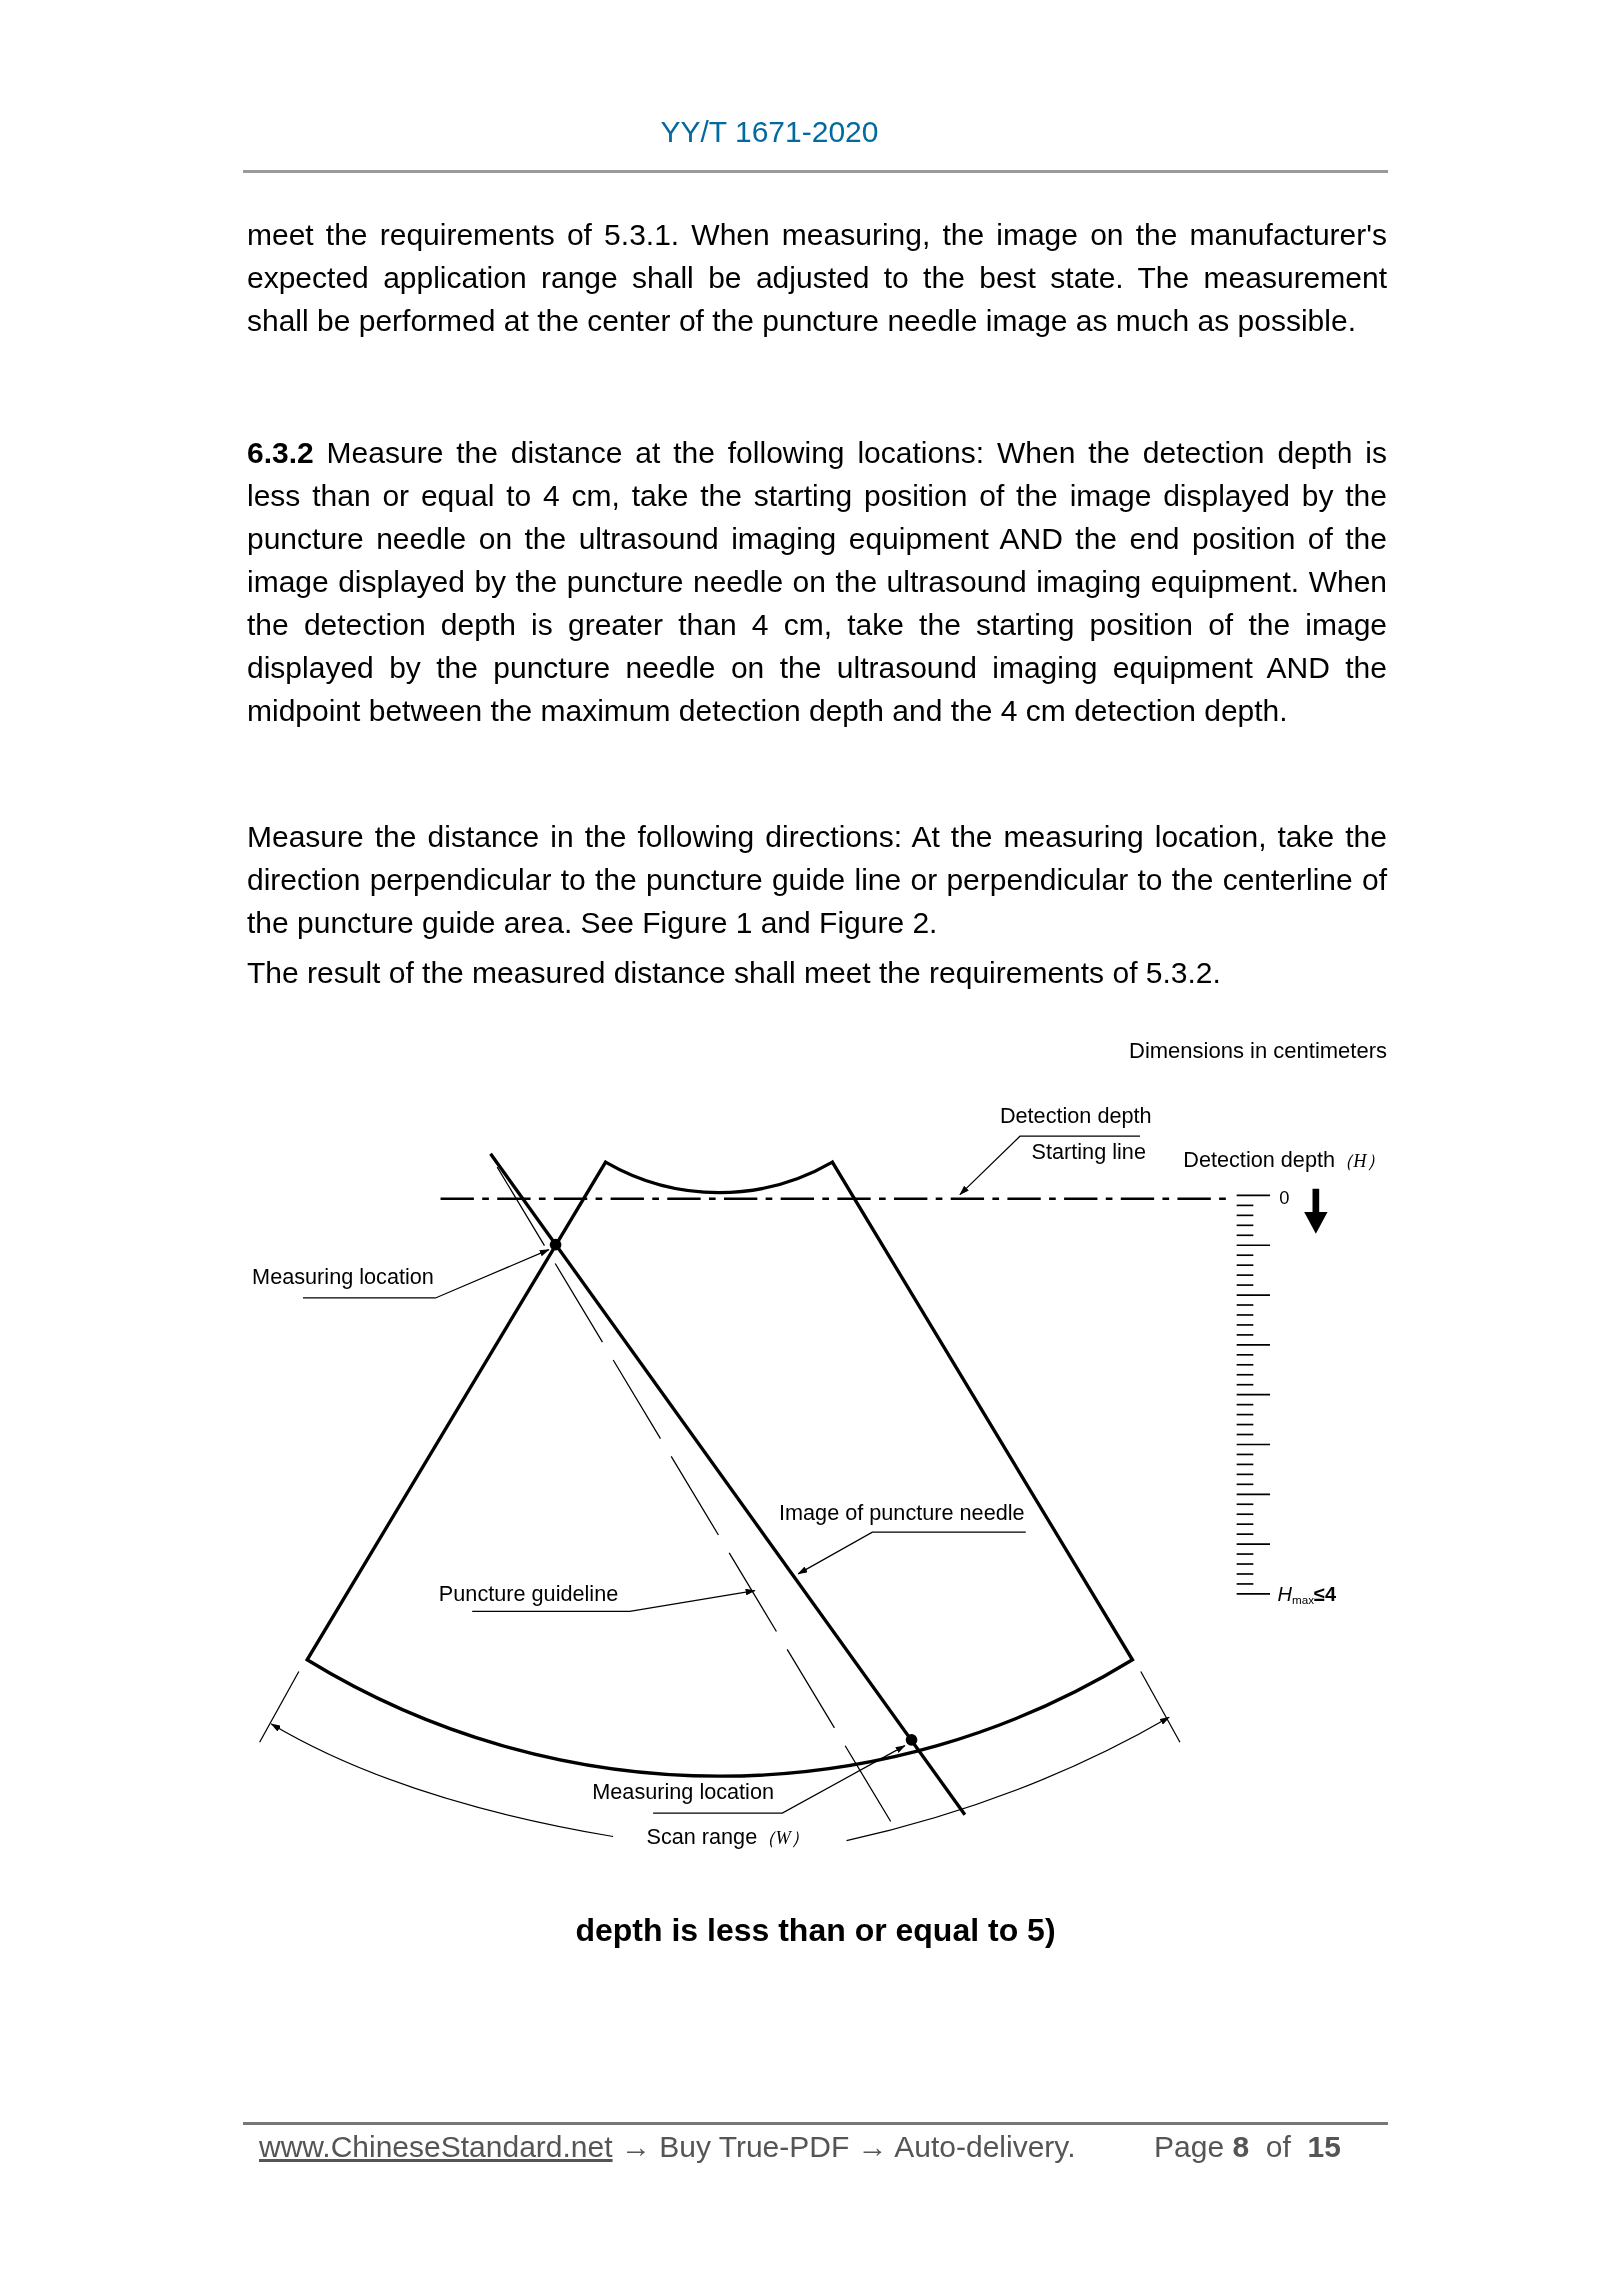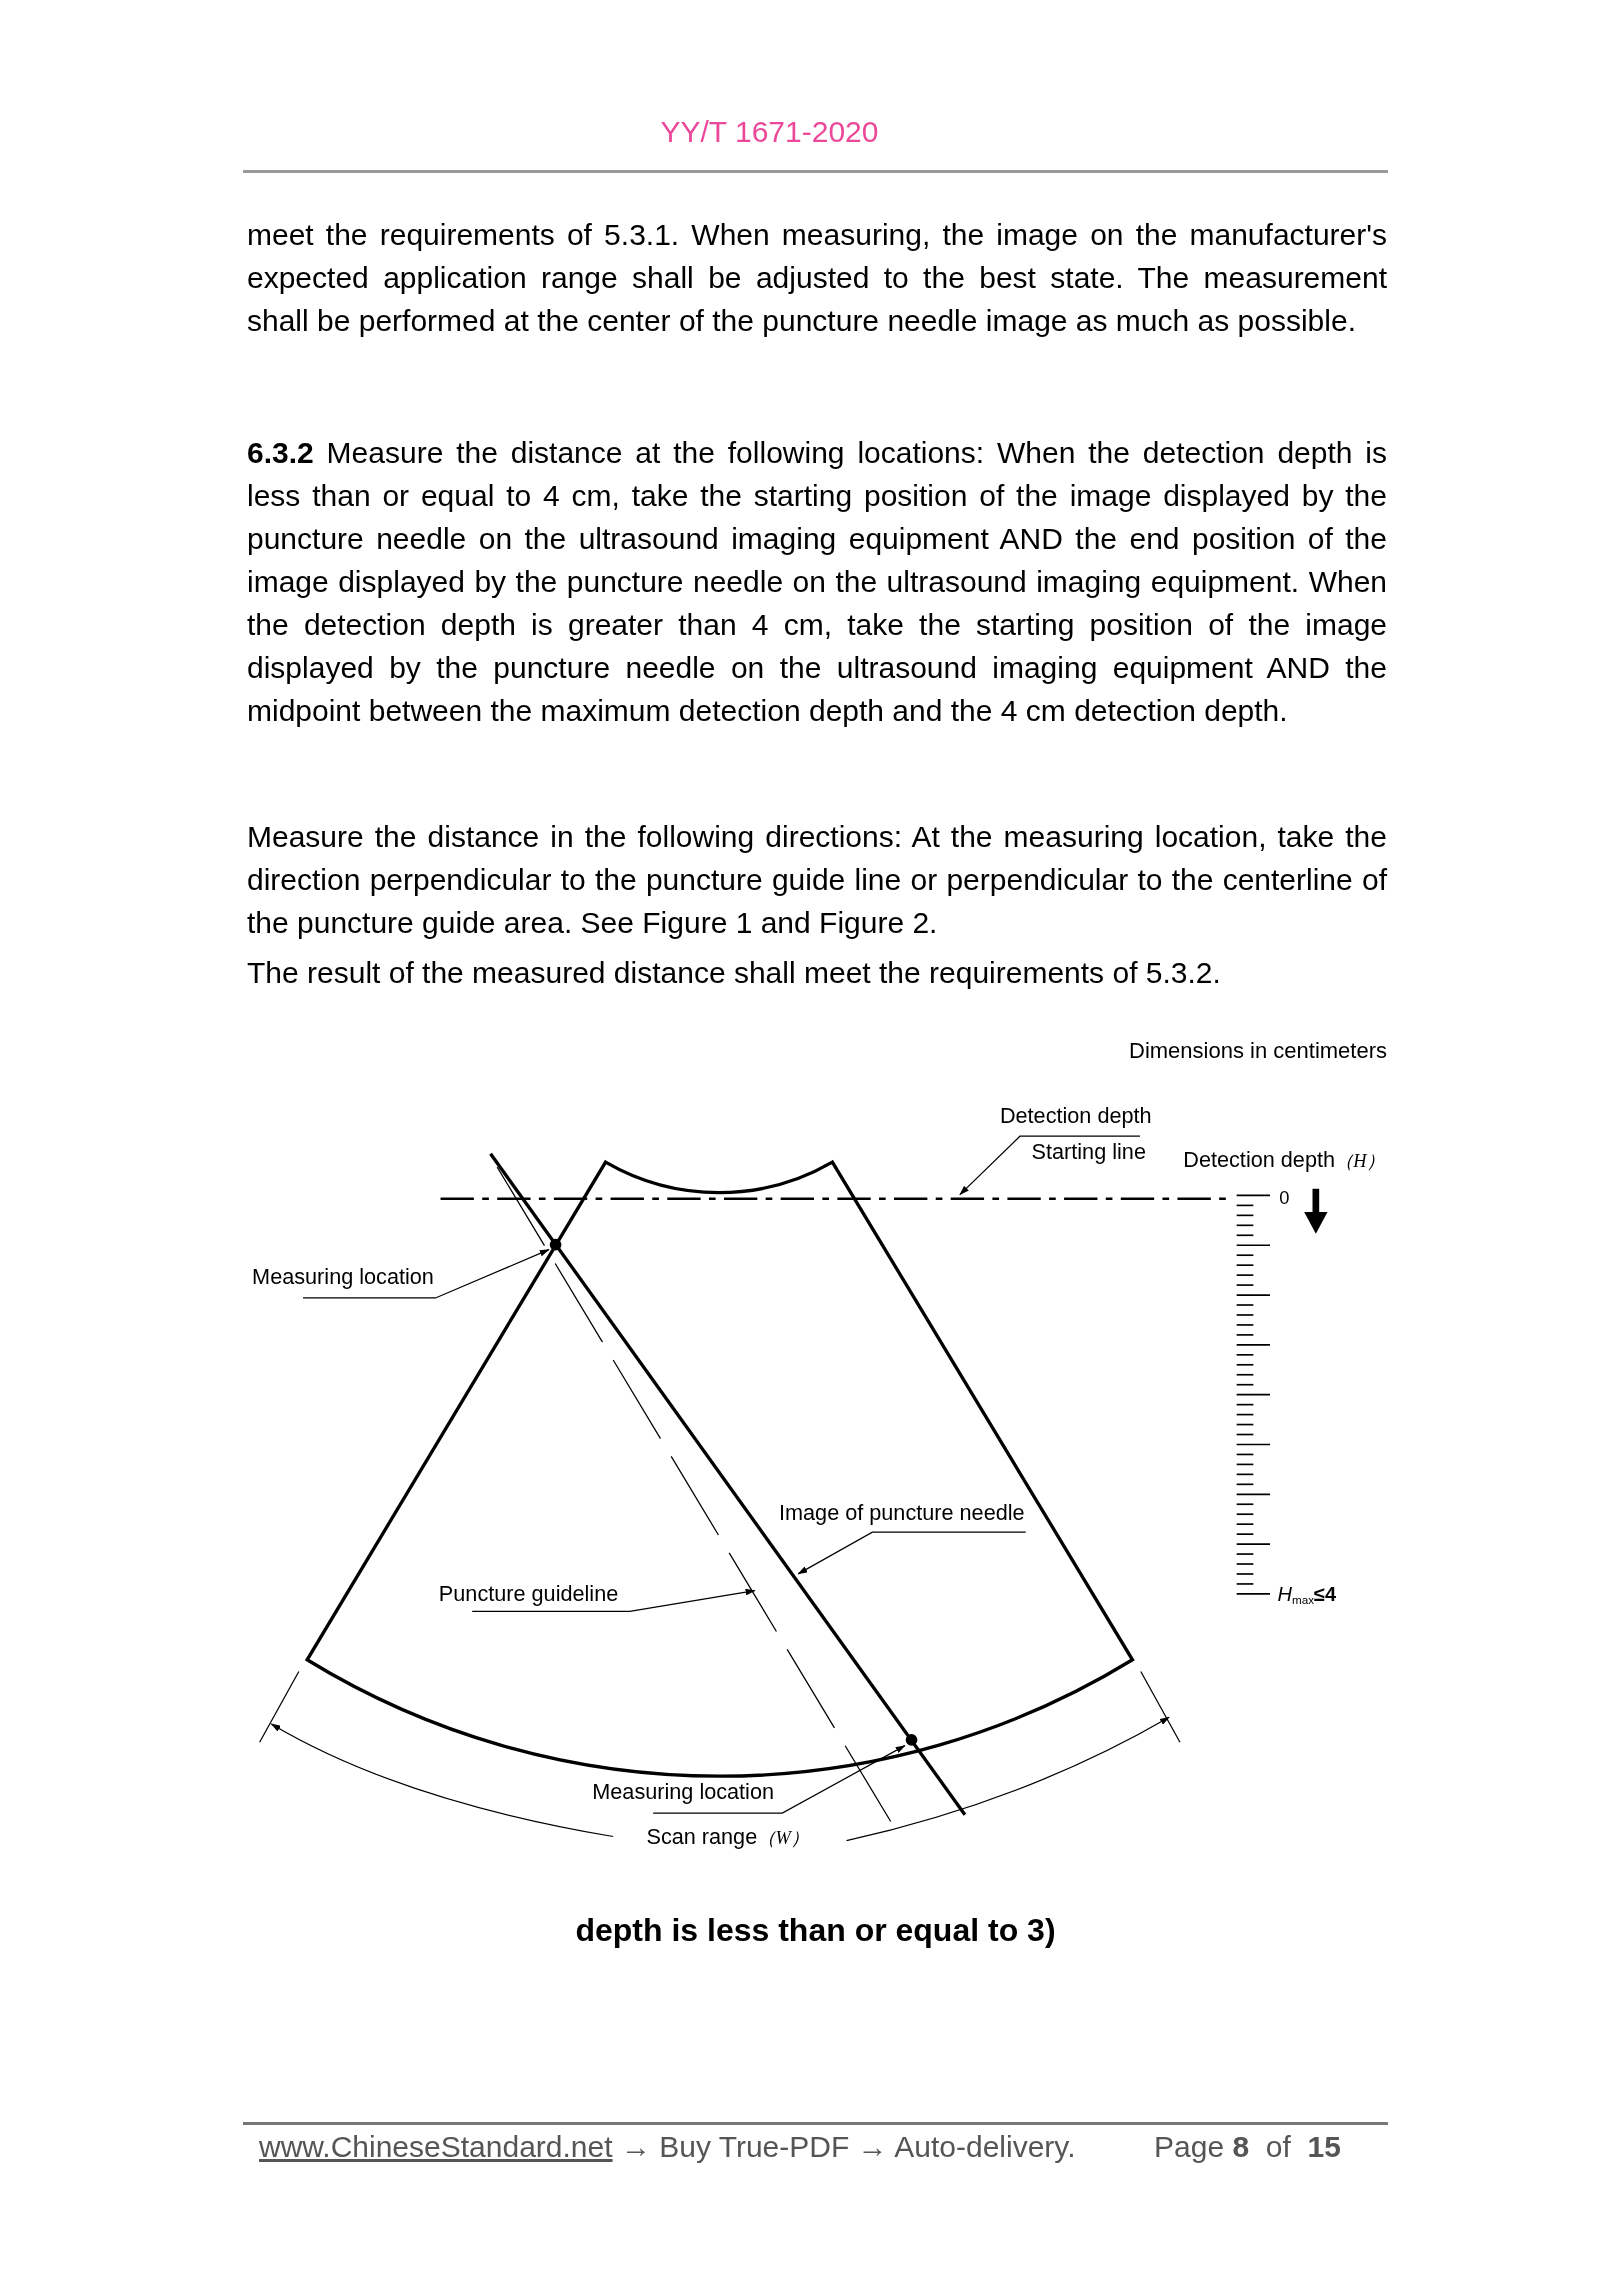--- a/index.html
+++ b/index.html
@@ -1,19 +1,19 @@
 <!DOCTYPE html>
 <html style="font-size:13.3px"><head>
 <meta charset="utf-8">
 <style>
   html, body { margin:0; padding:0; background:#ffffff; }
   body { width:1623px; height:2295px; position:relative; overflow:hidden;
          font-family:"Liberation Sans", sans-serif; color:#000; }
   .abs { position:absolute; }
-  .hdr-title { left:0; width:1539px; top:115px; text-align:center; font-size:30px; color:#ec4899; }
+  .hdr-title { left:0; width:1539px; top:115px; text-align:center; font-size:30px; color:#0369a1; }
   .hr { background:#9a9a9a; height:2.5px; left:243px; width:1145px; }
   .para { left:247px; width:1140px; font-size:30px; line-height:43px; text-align:justify; }
   .para p { margin:0; }
   .bold { font-weight:bold; }
   .dims { right:236px; top:1038px; font-size:22px; }
   .caption { left:243px; width:1145px; text-align:center; font-weight:bold; font-size:32px; line-height:43px; top:1909px; }
   .footer { top:2130px; left:259px; font-size:30px; color:#555; white-space:nowrap; }
   .footer .link { text-decoration:underline; color:#555; }
   .footer .page { position:absolute; left:895px; top:0; }
   svg text { font-family:"Liberation Sans", sans-serif; }
@@ -127,21 +127,21 @@
   <text x="1534" y="1444" font-size="22" font-family="Liberation Serif, serif">0</text>
   <text x="1532" y="1920" font-size="24" font-family="Liberation Serif, serif"><tspan font-style="italic">H</tspan><tspan font-size="14" dy="4">max</tspan><tspan dy="-4" font-weight="bold">≤4</tspan></text>
 
   <g>
     <rect x="1574" y="1426" width="8" height="30" fill="#000"></rect>
     <path d="M1564,1454 L1592,1454 L1578,1480 Z" fill="#000"></path>
   </g>
 </svg>
 
 <div class="abs caption">
-  <div>depth is less than or equal to 3)</div>
+  <div>depth is less than or equal to 5)</div>
 </div>
 
 <div class="abs hr" style="top:2122px; background:#777;"></div>
 <div class="abs footer">
   <span class="link">www.ChineseStandard.net</span><span> → Buy True-PDF → Auto-delivery.</span>
   <span class="page"><span>Page</span>&nbsp;<b>8</b>&nbsp;&nbsp;<span>of</span>&nbsp;&nbsp;<b>15</b></span>
 </div>
 
 
 </body></html>

